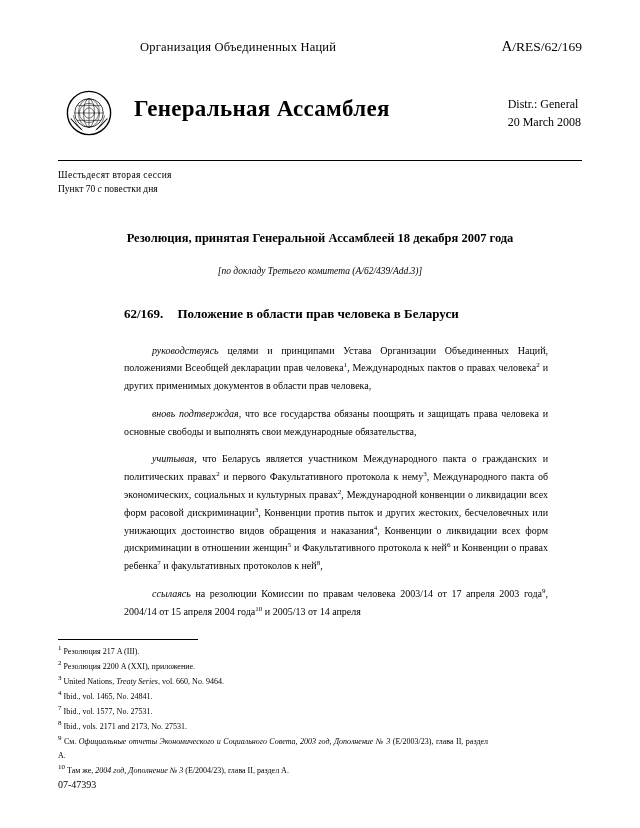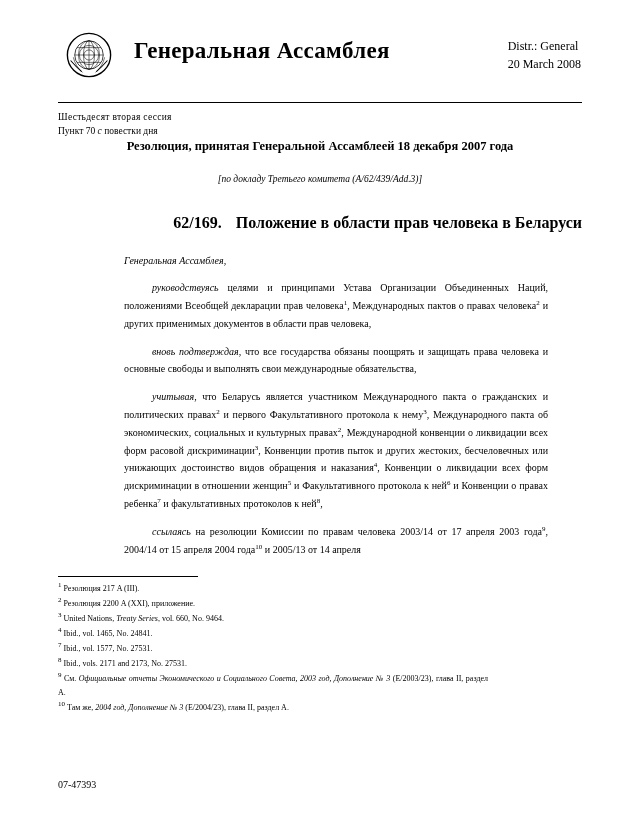--- a/index.html
+++ b/index.html
@@ -46,20 +46,21 @@
     white-space: nowrap;
   }
   .doc-symbol .big {
     font-size: 15px;
   }
 
   
   .masthead {
     position: relative;
     height: 62px;
+    margin-top: 24px;
   }
   .emblem {
     position: absolute;
     left: 8px;
     top: 2px;
     width: 46px;
     height: 46px;
   }
   .ga-title {
     position: absolute;
@@ -94,38 +95,38 @@
     line-height: 1.5;
   }
   .session .s1 {
     font-weight: normal;
     letter-spacing: 0.3px;
   }
   .session .s2 .ital { font-style: italic; }
 
   
   .res-head {
+    margin-top: 34px;
     text-align: center;
     font-size: 12.5px;
     font-weight: bold;
   }
   .res-sub {
     margin-top: 20px;
     text-align: center;
     font-size: 9.5px;
     font-style: italic;
   }
 
   
   .res-title {
     margin-top: 30px;
     margin-left: 66px;
-    font-size: 16px;
+    font-size: 13px;
     font-weight: bold;
-    text-align: right;
   }
   .res-title .num { margin-right: 14px; }
 
   
   .body {
     margin-top: 20px;
     margin-left: 66px;
     width: 424px;
     font-size: 10px;
     line-height: 1.78;
@@ -174,20 +175,26 @@
     font-size: 10px;
     text-align: right;
   }
 </style>
 </head>
 <body>
 
 <div class="page">
   <div class="sheet">
 
+    <div class="top-row">
+      <div class="org-name">Организация Объединенных Наций</div>
+      <div class="doc-symbol">
+        <span class="big">A</span><span>/RES/62/169</span>
+      </div>
+    </div>
 
     <div class="masthead">
       <div class="emblem">
         <svg viewBox="0 0 100 100" width="46" height="46" aria-hidden="true">
           <circle cx="50" cy="50" r="47" fill="none" stroke="#000" stroke-width="3"></circle>
           <circle cx="50" cy="50" r="31" fill="none" stroke="#000" stroke-width="1.6"></circle>
           <circle cx="50" cy="50" r="21" fill="none" stroke="#000" stroke-width="1.2"></circle>
           <circle cx="50" cy="50" r="11" fill="none" stroke="#000" stroke-width="1.2"></circle>
           <ellipse cx="50" cy="50" rx="12" ry="31" fill="none" stroke="#000" stroke-width="1.2"></ellipse>
           <ellipse cx="50" cy="50" rx="23" ry="31" fill="none" stroke="#000" stroke-width="1.2"></ellipse>
@@ -220,21 +227,20 @@
     </div>
 
     <div class="res-head">Резолюция, принятая Генеральной Ассамблеей 18 декабря 2007 года</div>
     <div class="res-sub">[по докладу Третьего комитета (A/62/439/Add.3)]</div>
 
     <div class="res-title">
       <span class="num">62/169.</span><span>Положение в области прав человека в Беларуси</span>
     </div>
 
     <div class="body">
-      <div class="assembly">Генеральная Ассамблея,</div>
 
       <p>
         <span class="lead">руководствуясь</span><span> целями и принципами Устава Организации Объединенных Наций, положениями Всеобщей декларации прав человека</span><sup>1</sup><span>, Международных пактов о правах человека</span><sup>2</sup><span> и других применимых документов в области прав человека,</span>
       </p>
 
       <p>
         <span class="lead">вновь подтверждая</span><span>, что все государства обязаны поощрять и защищать права человека и основные свободы и выполнять свои международные обязательства,</span>
       </p>
 
       <p>

